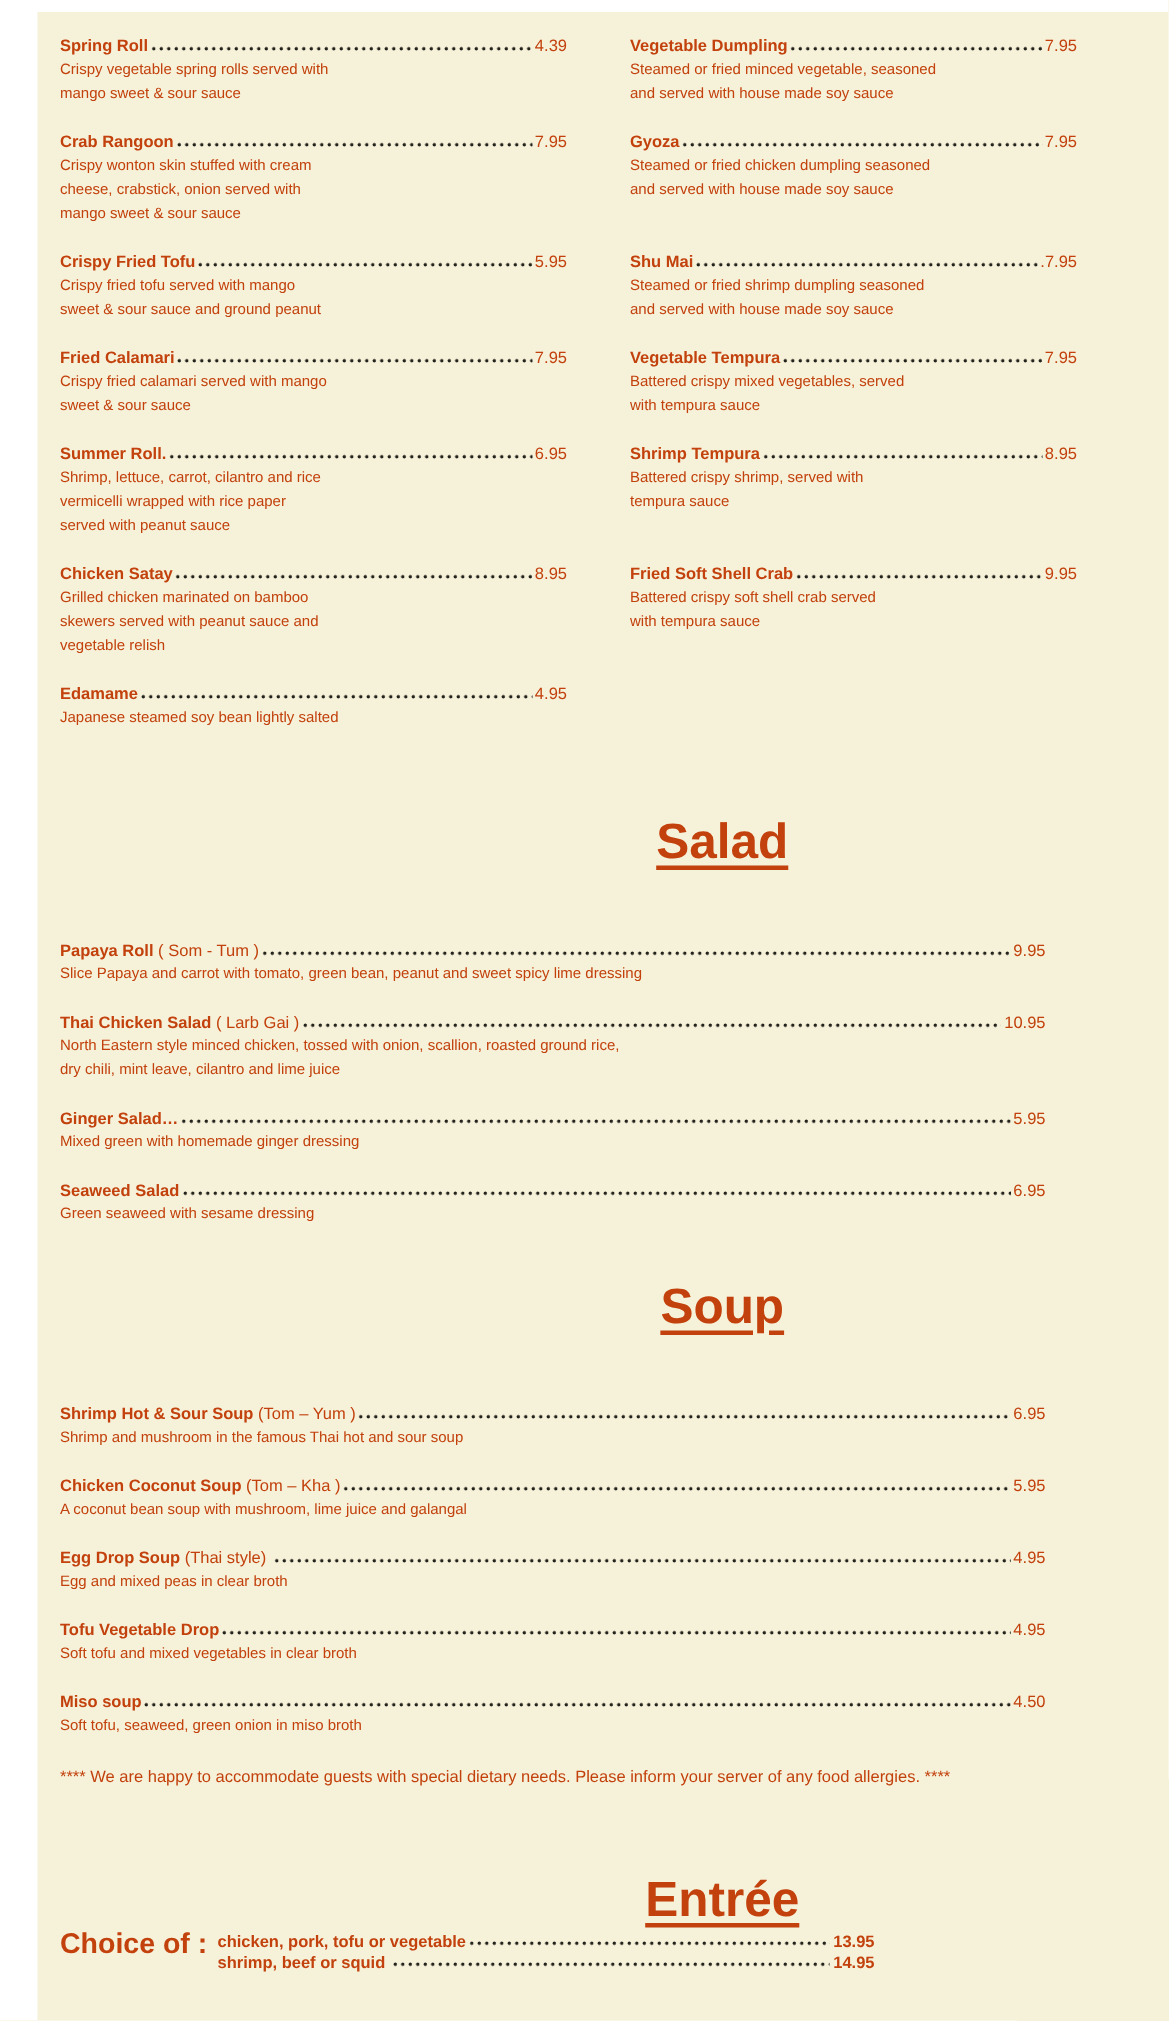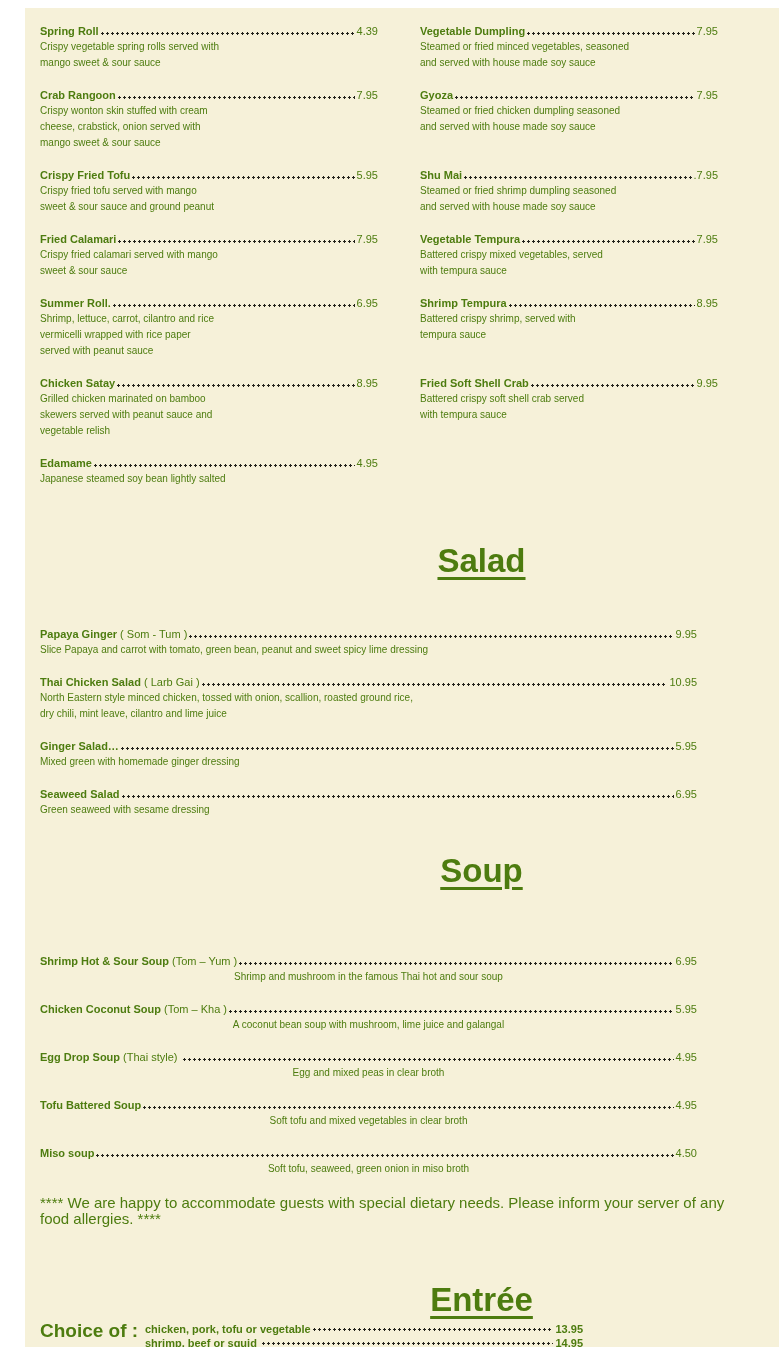--- a/index.html
+++ b/index.html
@@ -2,21 +2,21 @@
 <html><head>
 <meta charset="utf-8">
 <style>
   html, body { margin:0; padding:0; overflow:hidden; }
   body {
     width:779px; height:1347px; background:#ffffff; position:relative;
     font-family:"Liberation Sans", sans-serif;
   }
   .paper {
     position:absolute; left:25px; top:8px; width:754px; height:1339px;
-    background:#f6f1d9; color:#4d7c0f; overflow:hidden;
+    background:#f6f1d9; color:#c2410c; overflow:hidden;
   }
   .content { padding:15px 0 0 15px; }
 
   
   .ap-row { display:grid; grid-template-columns:338px 298px; column-gap:42px; }
   .item { margin-bottom:16px; }
 
   .ti-line { display:flex; align-items:baseline; font-size:11px; line-height:16px; font-weight:bold; }
   .nm { white-space:pre; }
   .note { font-weight:normal; white-space:pre; }
@@ -33,23 +33,23 @@
     margin:0; font-size:33px; line-height:40px; font-weight:bold; text-align:center;
     text-decoration:underline; text-decoration-thickness:3px; text-underline-offset:5px;
     transform:translateX(72px);
   }
   #salad-h { margin-top:38px; }
   #soup-h  { margin-top:33px; }
   #entree-h{ margin-top:53px; }
 
   .fw-list { width:657px; }
   .fw-list.salad { margin-top:45px; }
-  .fw-list.soup  { margin-top:62px;text-align:center; }
-
-  .allergy { margin-top:18px; font-size:15px; line-height:16px; width:710px; }
+  .fw-list.soup  { margin-top:44px; }
+
+  .allergy { margin-top:18px; font-size:11px; line-height:16px; width:710px; }
 
   .entree-row { display:flex; margin-top:2px; }
   .choice-label { width:105px; font-size:19px; line-height:17px; font-weight:bold; white-space:pre; }
   .opts { width:438px; }
   .opt-line { display:flex; align-items:center; font-size:11px; line-height:14px; font-weight:bold; }
   .opt-line .pr { font-weight:bold; }
 </style>
 </head>
 <body>
 
@@ -65,21 +65,21 @@
         </div>
         <div class="desc">Crispy vegetable spring rolls served with
 mango sweet &amp; sour sauce</div>
       </div>
       <div class="item">
         <div class="ti-line">
           <span class="nm">Vegetable Dumpling</span>
           <span class="leader"></span>
           <span class="pr">7.95</span>
         </div>
-        <div class="desc">Steamed or fried minced vegetables, seasoned
+        <div class="desc">Steamed or fried minced vegetable, seasoned
 and served with house made soy sauce</div>
       </div>
     </div>
 
     <div class="ap-row">
       <div class="item">
         <div class="ti-line">
           <span class="nm">Crab Rangoon</span>
           <span class="leader"></span>
           <span class="pr">7.95</span>
@@ -195,21 +195,21 @@
         <div class="desc">Japanese steamed soy bean lightly salted</div>
       </div>
       <div></div>
     </div>
 
     <h2 class="sec-h" id="salad-h">Salad</h2>
     <div class="fw-list salad">
 
       <div class="item">
         <div class="ti-line">
-          <span class="nm">Papaya Ginger</span>
+          <span class="nm">Papaya Roll</span>
             <span class="note"> ( Som - Tum )</span>
           <span class="leader"></span>
           <span class="pr">9.95</span>
         </div>
         <div class="desc">Slice Papaya and carrot with tomato, green bean, peanut and sweet spicy lime dressing</div>
       </div>
 
       <div class="item">
         <div class="ti-line">
           <span class="nm">Thai Chicken Salad</span>
@@ -270,21 +270,21 @@
           <span class="nm">Egg Drop Soup</span>
             <span class="note"> (Thai style) </span>
           <span class="leader"></span>
           <span class="pr">4.95</span>
         </div>
         <div class="desc">Egg and mixed peas in clear broth</div>
       </div>
 
       <div class="item">
         <div class="ti-line">
-          <span class="nm">Tofu Battered Soup</span>
+          <span class="nm">Tofu Vegetable Drop</span>
             <span class="note"></span>
           <span class="leader"></span>
           <span class="pr">4.95</span>
         </div>
         <div class="desc">Soft tofu and mixed vegetables in clear broth</div>
       </div>
 
       <div class="item">
         <div class="ti-line">
           <span class="nm">Miso soup</span>

